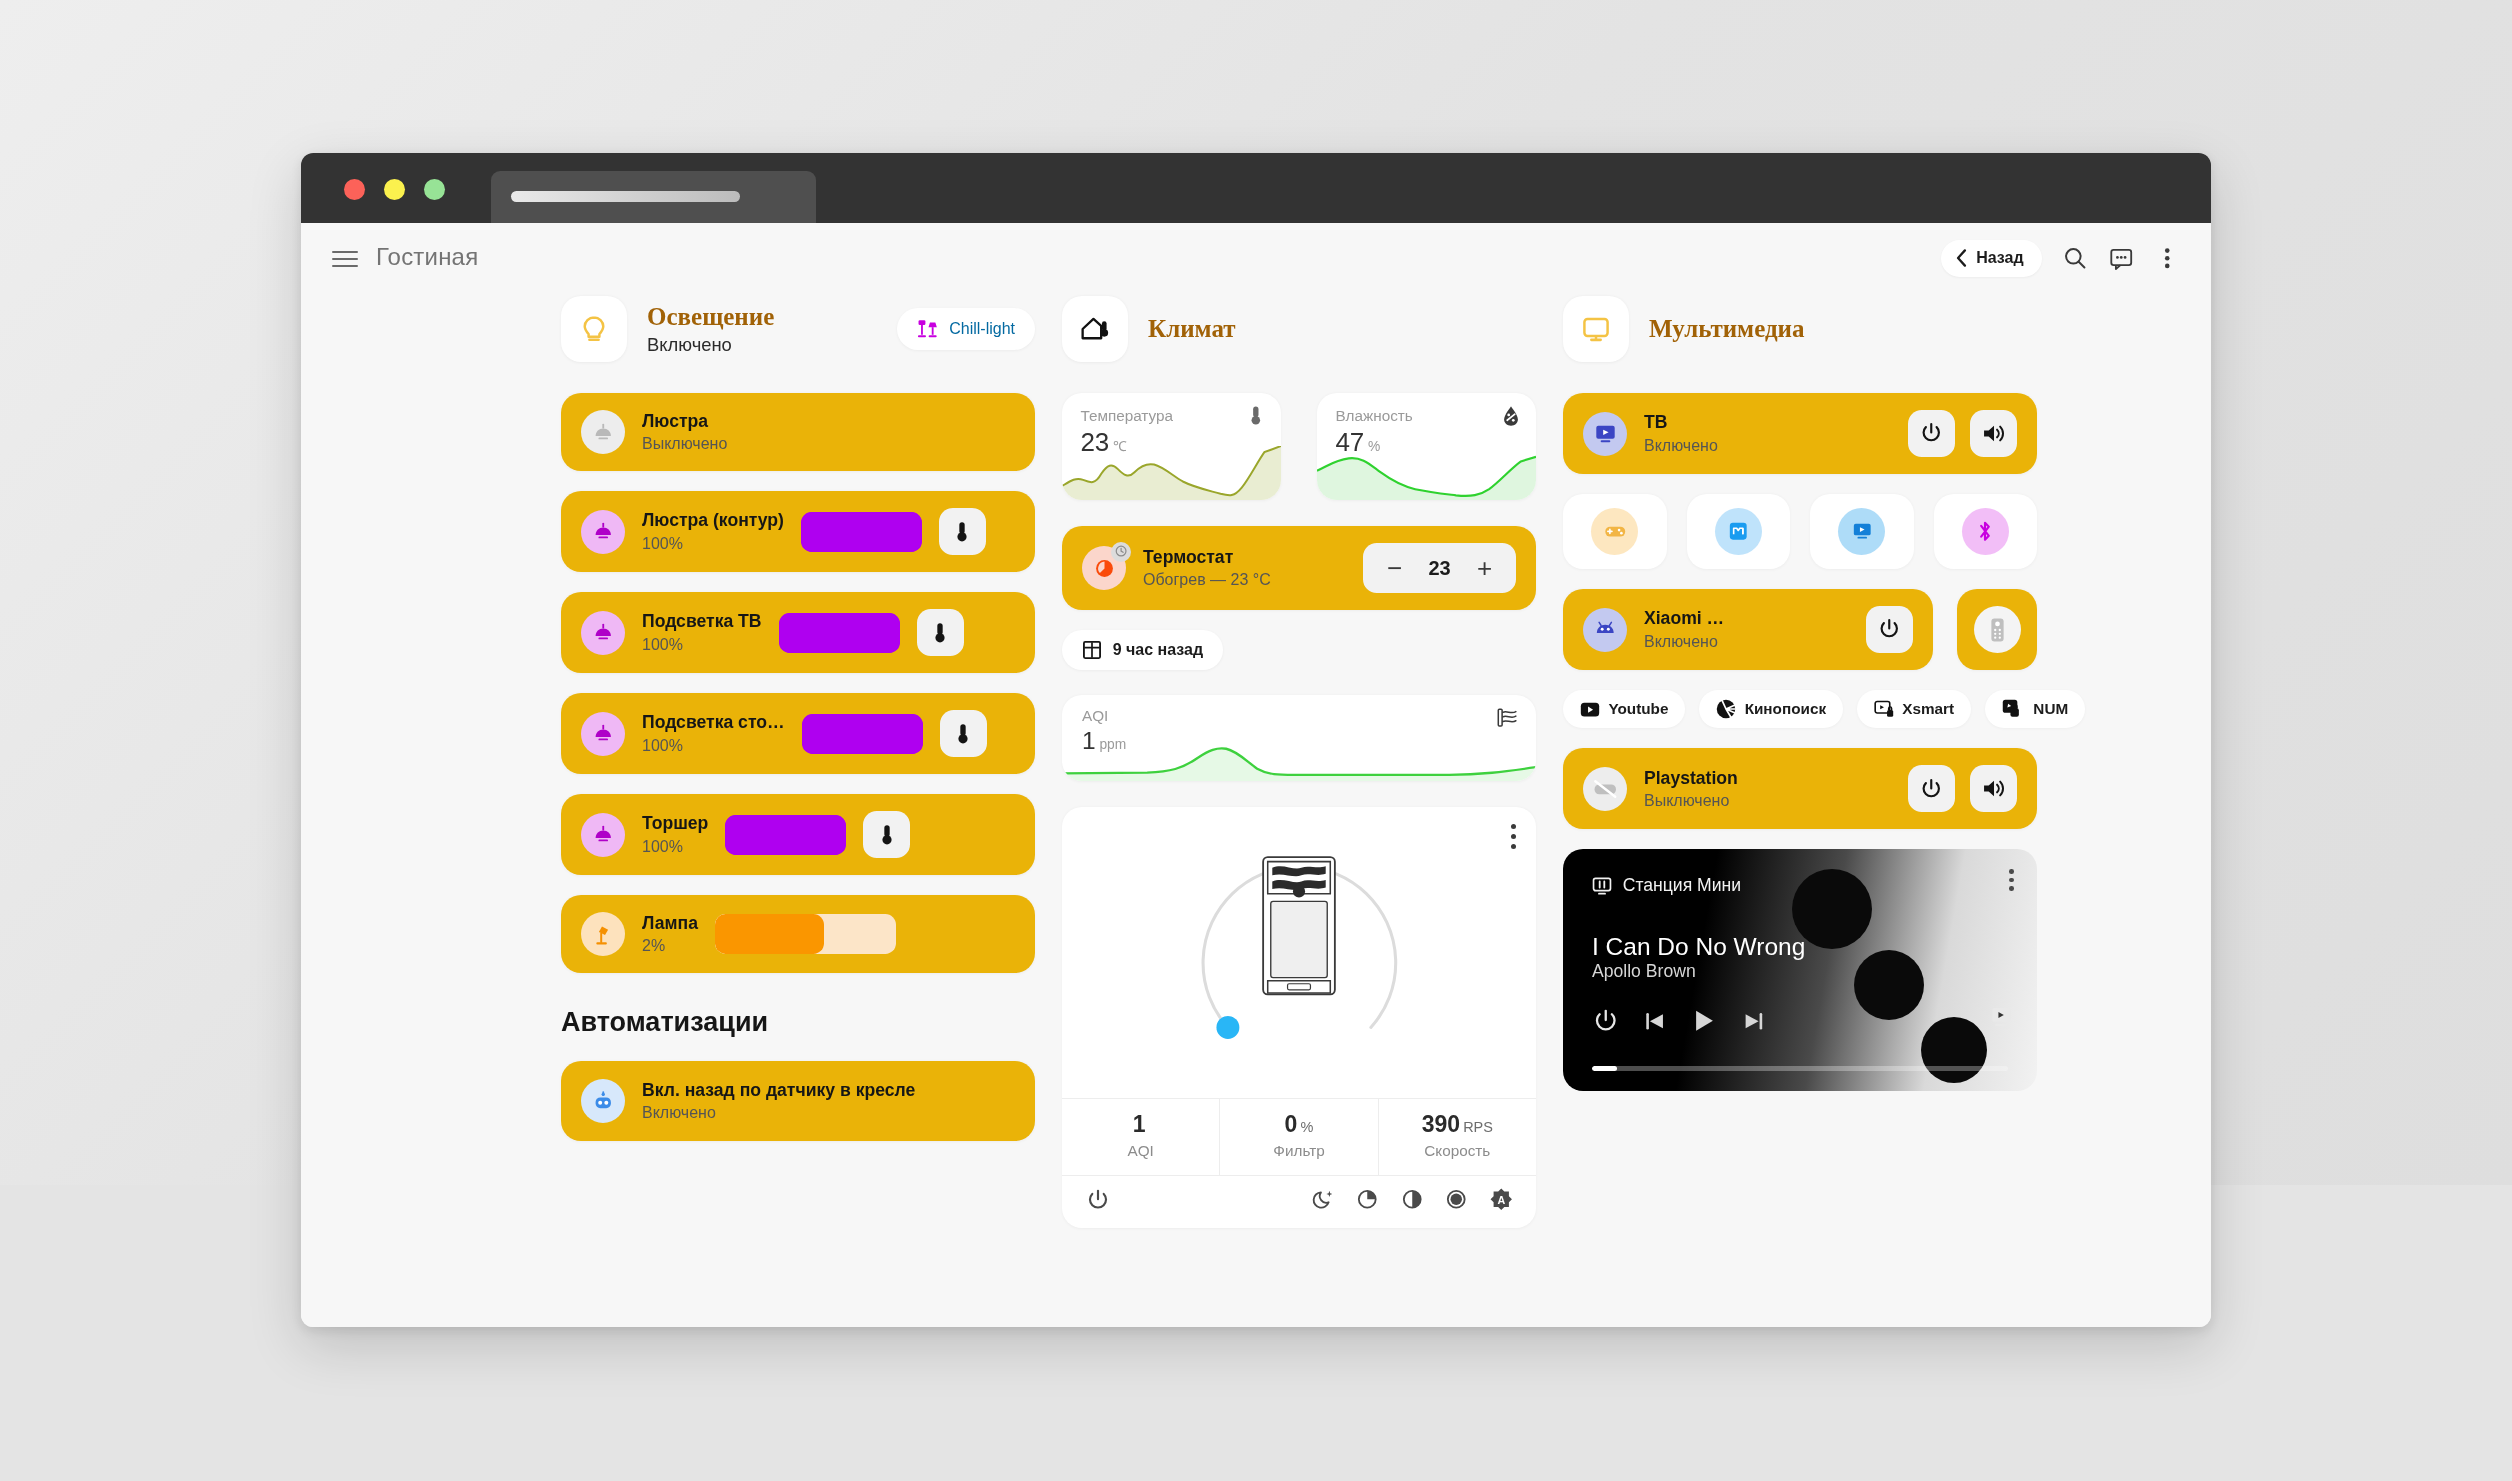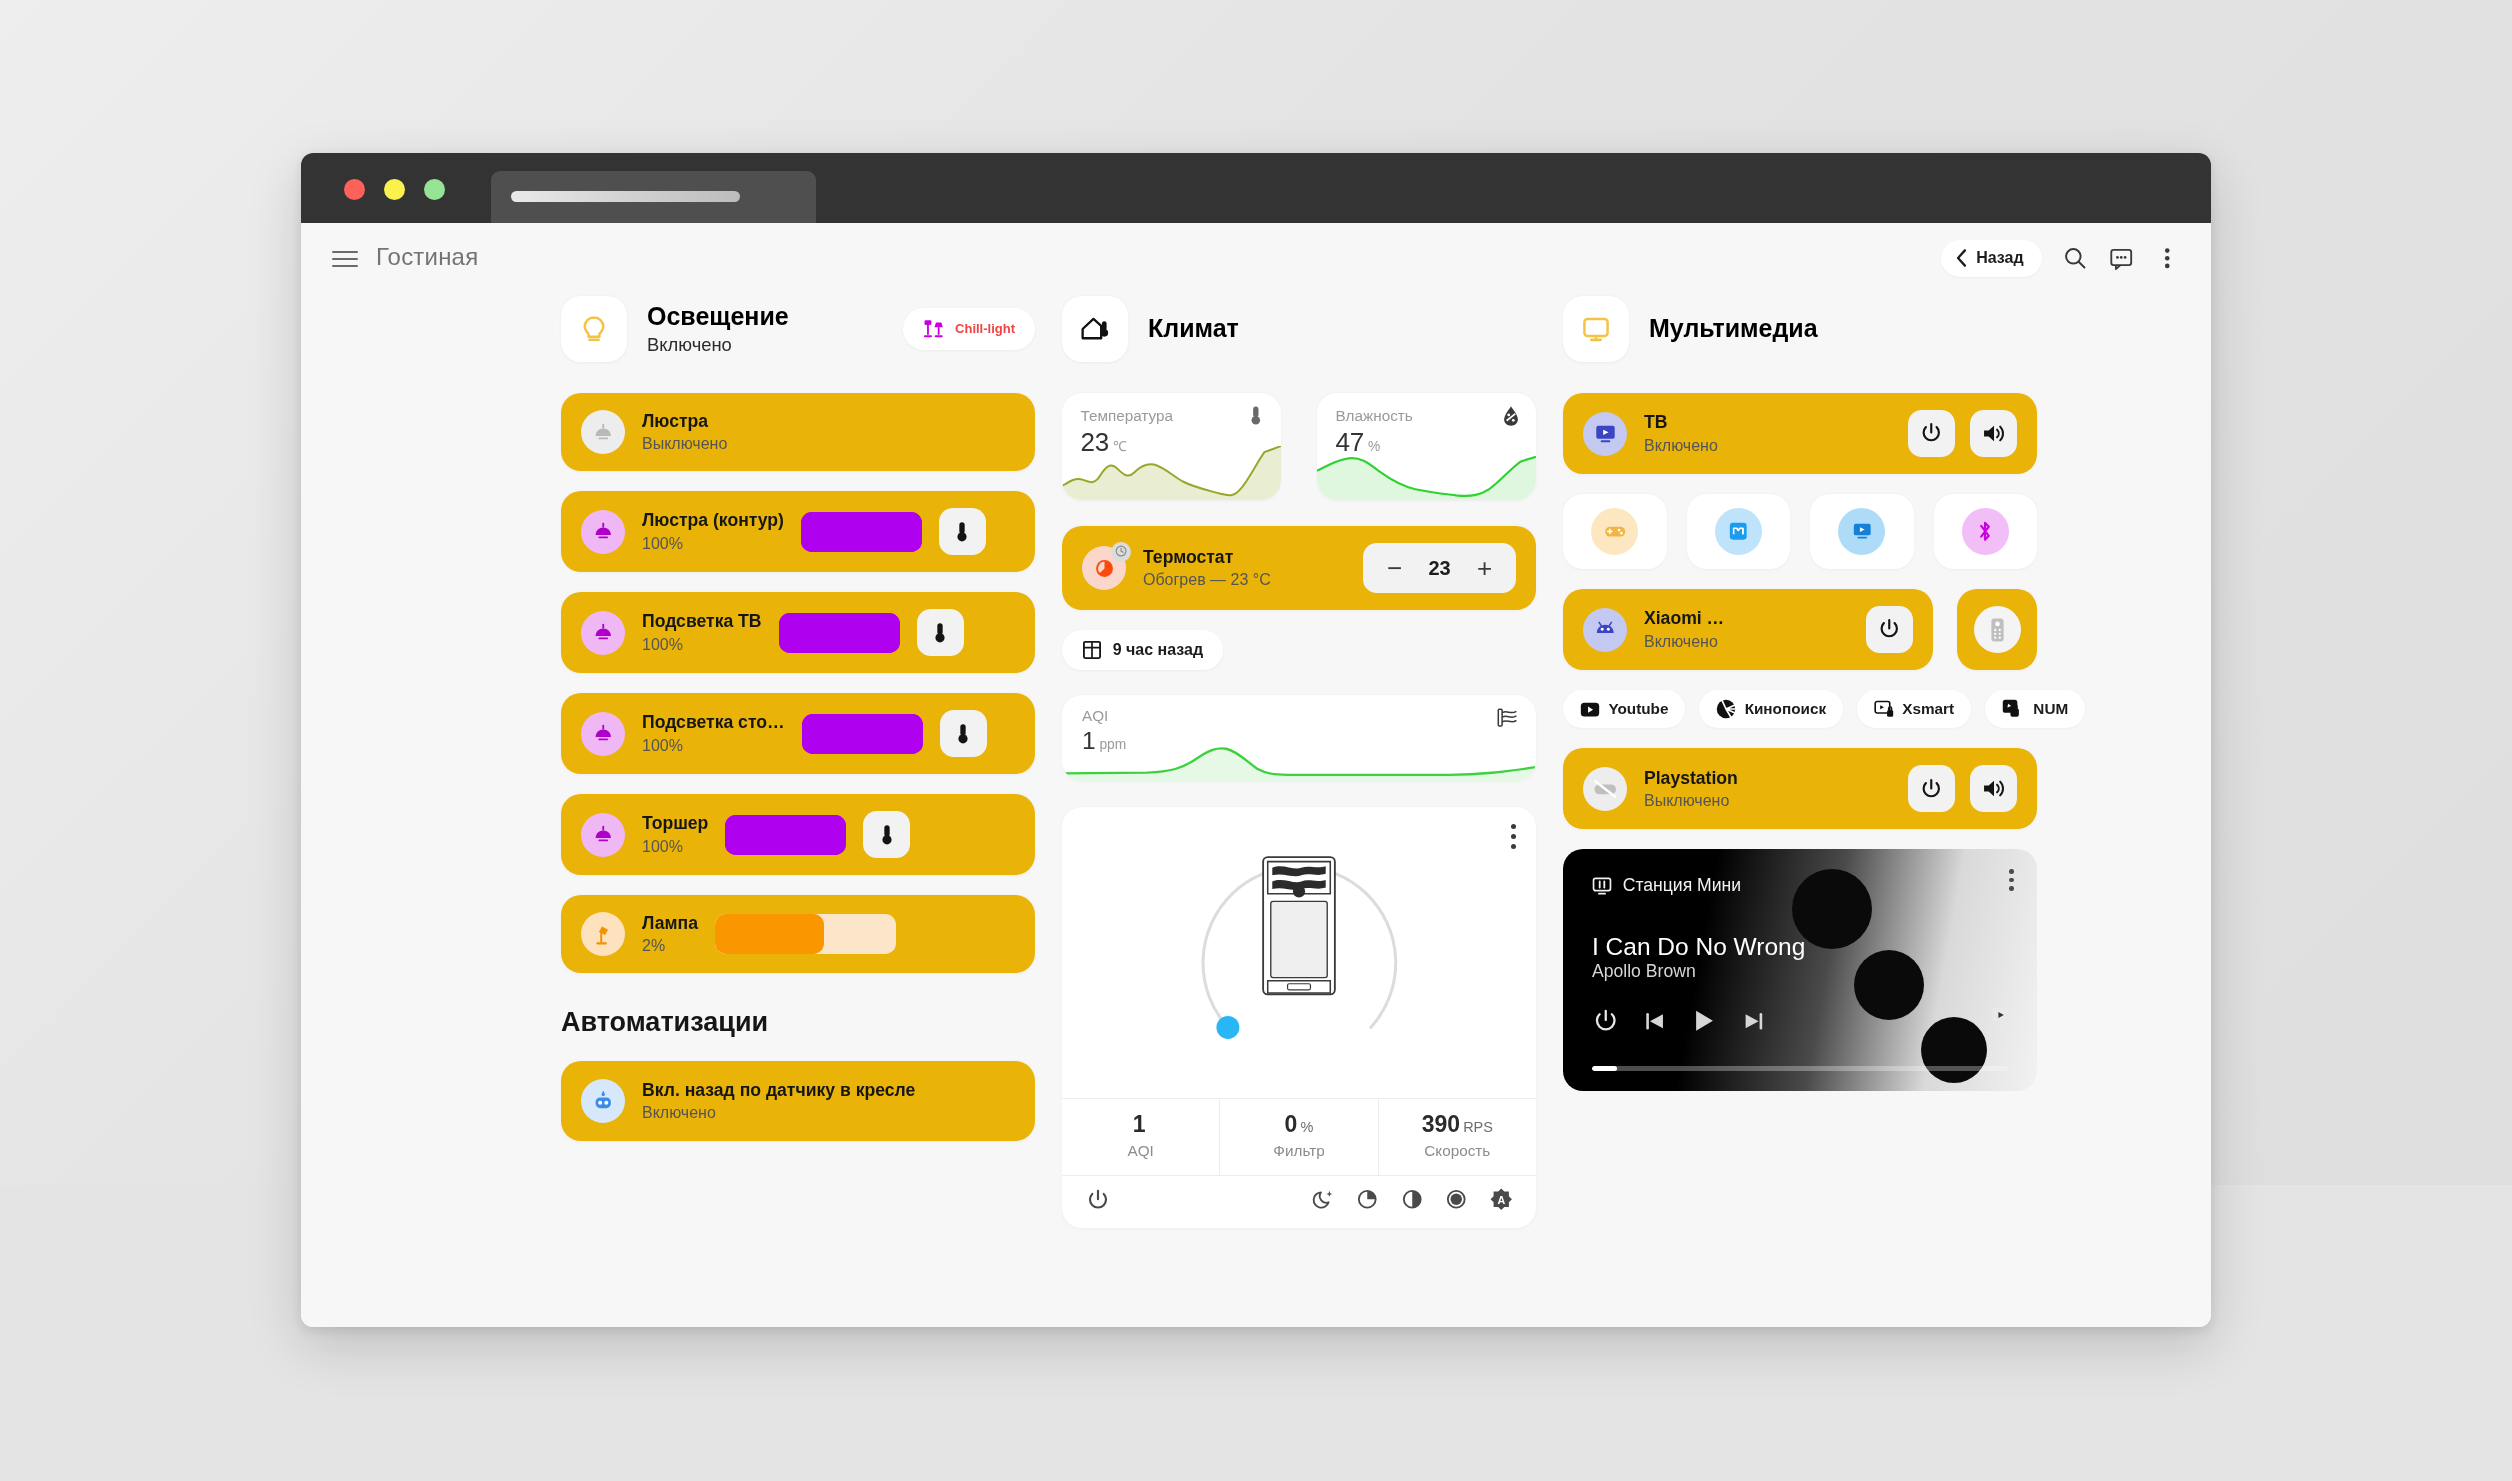--- a/index.html
+++ b/index.html
@@ -50,26 +50,26 @@
   .ticon { width: 26px; height: 26px; cursor: pointer; display: flex; align-items: center; justify-content: center; }
 
   
   .cols { position: absolute; left: 0; top: 73px; right: 0; display: flex; gap: 0; padding: 0 0 0 260px; }
   .col { width: 474px; margin-right: 27px; }
 
   .sec-head { display: flex; align-items: center; gap: 20px; margin-bottom: 31px; }
   .sec-ico { width: 66px; height: 66px; border-radius: 20px; background: #fff;
     display: flex; align-items: center; justify-content: center; flex: 0 0 auto;
     box-shadow: 0 0.8px 3.1px rgba(0,0,0,.05); }
-  .sec-txt h2 { font-size: 25px; font-weight: bold; color: #000000; line-height: 1.18; }
+  .sec-txt h2 { font-size: 25px; font-weight: bold; color: #a16207; line-height: 1.18; font-family: Liberation Serif, serif; }
   .sec-txt p { font-size: 18.4px; color: #2b2b2b; margin-top: 2.3px; }
   .scene-chip { margin-left: auto; display: flex; align-items: center; gap: 10.7px;
     background: #fff; border-radius: 21.4px; padding: 10px 20px; cursor: pointer;
     box-shadow: 0 0.8px 3.1px rgba(0,0,0,.05); }
-  .scene-chip span { font-size: 13px; color: #ef4444; font-weight: bold; }
+  .scene-chip span { font-size: 16px; color: #0369a1; }
 
   
   .card { background: #eab308; border-radius: 20px; box-shadow: 0 0.8px 3.1px rgba(0,0,0,.045); }
   .devrow { display: flex; align-items: center; gap: 17px; padding: 17px 20px; margin-bottom: 20px; min-height: 73px; }
   .avatar { width: 44px; height: 44px; border-radius: 50%; flex: 0 0 auto;
     display: flex; align-items: center; justify-content: center; }
   .dev-name { font-size: 17.6px; font-weight: bold; color: #161616; white-space: nowrap; }
   .dev-sub { font-size: 16px; color: #555; margin-top: 3.1px; }
   .dev-meta { min-width: 0; }
   .slider { flex: 1 1 auto; height: 40px; border-radius: 10.7px; position: relative;

